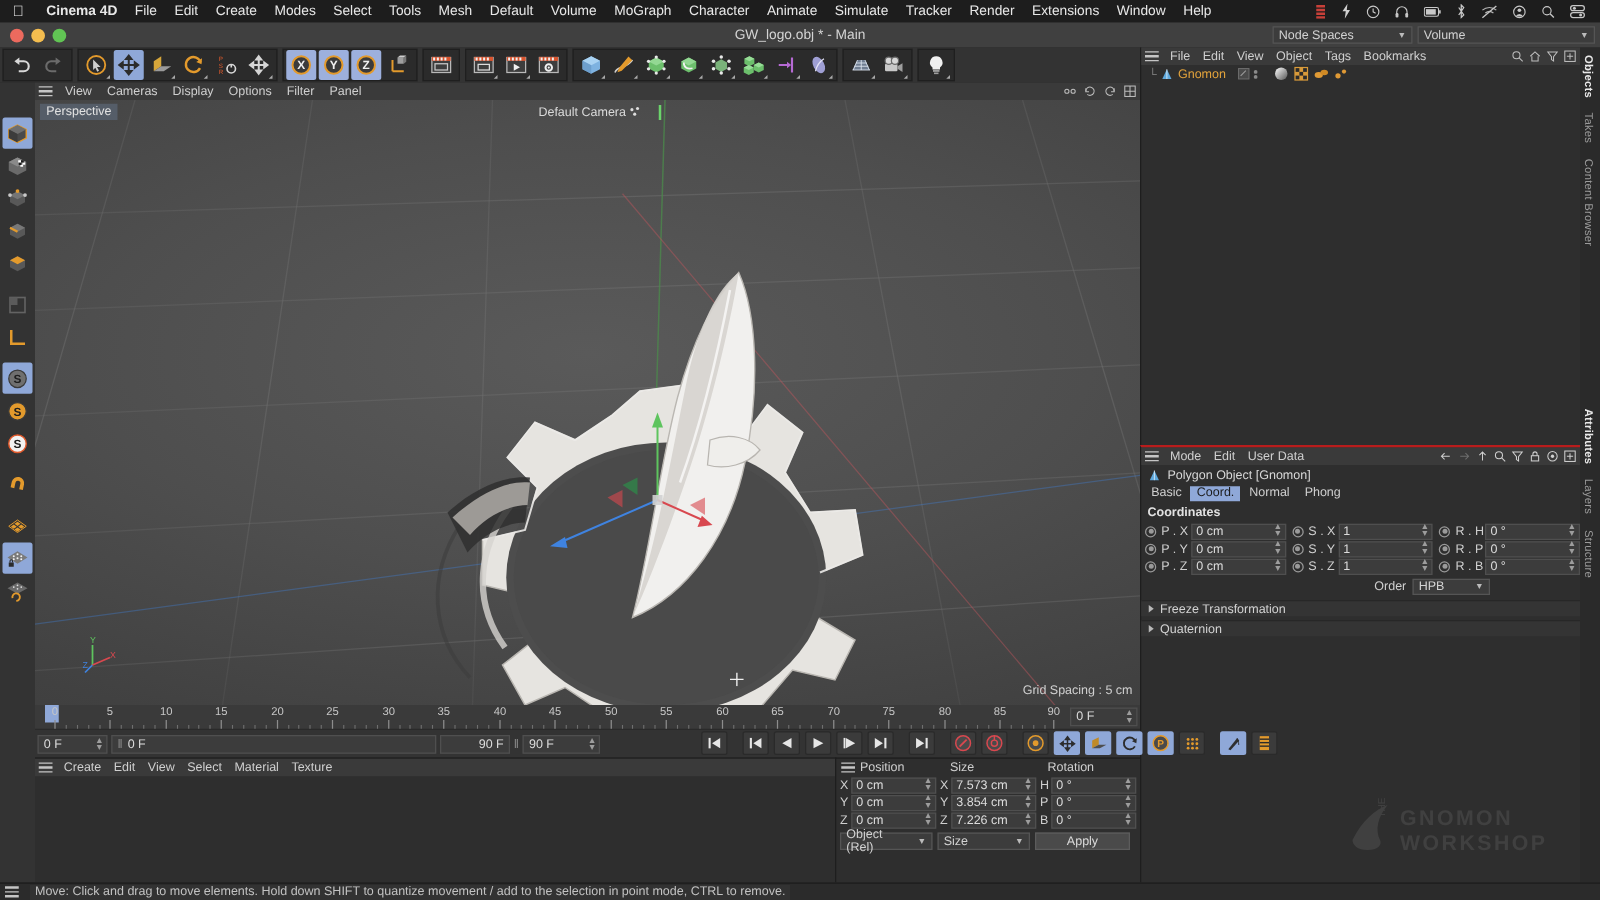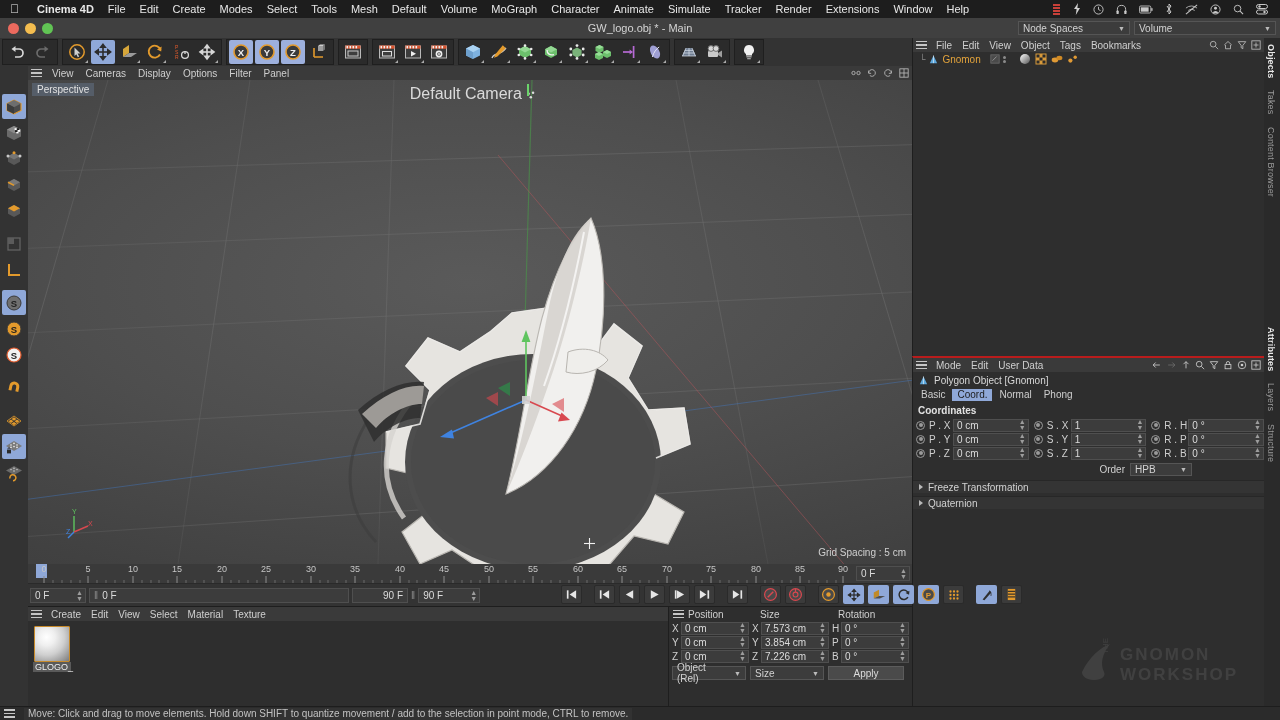--- a/index.html
+++ b/index.html
@@ -81,21 +81,21 @@
   .vphead-right { position:absolute; right:3px; display:flex; gap:6px; align-items:center; }
   .viewport { position:relative; width:884px; height:484px; overflow:hidden;
       background:
         radial-gradient(ellipse 120% 95% at 50% 42%, #5a5a5a 0%, #4e4e4e 38%, #414141 70%, #383838 100%);
   }
   .vp-label {
     position:absolute; left:4px; top:3px; background:#555d68; color:#e2e2e2;
     font-size:10px; padding:1px 5px;
   }
   .cam-label {
-    position:absolute; left:50%; transform:translateX(-48%); top:5px; color:#dadada; font-size:16px;
+    position:absolute; left:50%; transform:translateX(-48%); top:5px; color:#dadada; font-size:10px;
   }
   .cam-greenbar { position:absolute; left:calc(50% + 57px); top:4px; width:2px; height:12px; background:#6bd46b;}
   .gridspacing { position:absolute; right:6px; bottom:6px; font-size:10px; color:#d0d0d0; }
   .axisgizmo { position:absolute; left:38px; bottom:24px; width:36px; height:36px; }
 
   
   .rightcol { position:absolute; top:38px; right:0; width:368px; bottom:14px; }
   .objmgr { position:absolute; top:0; left:0; right:16px; height:318px; background:#2e2e2e; border-left:1px solid #1e1e1e;}
   .panhead { height:14px; background:#3a3a3a; display:flex; align-items:center;
              font-size:10px; color:#cfcfcf; padding-left:3px; position:relative; }
@@ -1378,26 +1378,20 @@
           <i></i>
           <i></i>
         </span>
       <span class="pm">Create</span>
       <span class="pm">Edit</span>
       <span class="pm">View</span>
       <span class="pm">Select</span>
       <span class="pm">Material</span>
       <span class="pm">Texture</span>
     </div>
-    <div>
-      <div style="display:inline-block">
-        <div class="matswatch"></div>
-        <div class="matname">GLOGO_</div>
-      </div>
-    </div>
   </div>
 
   <div class="coordmgr">
     <div class="cmhead">
       <span class="hamb">
           <i></i>
           <i></i>
           <i></i>
         </span>
       <span style="width:72px">Position</span>

